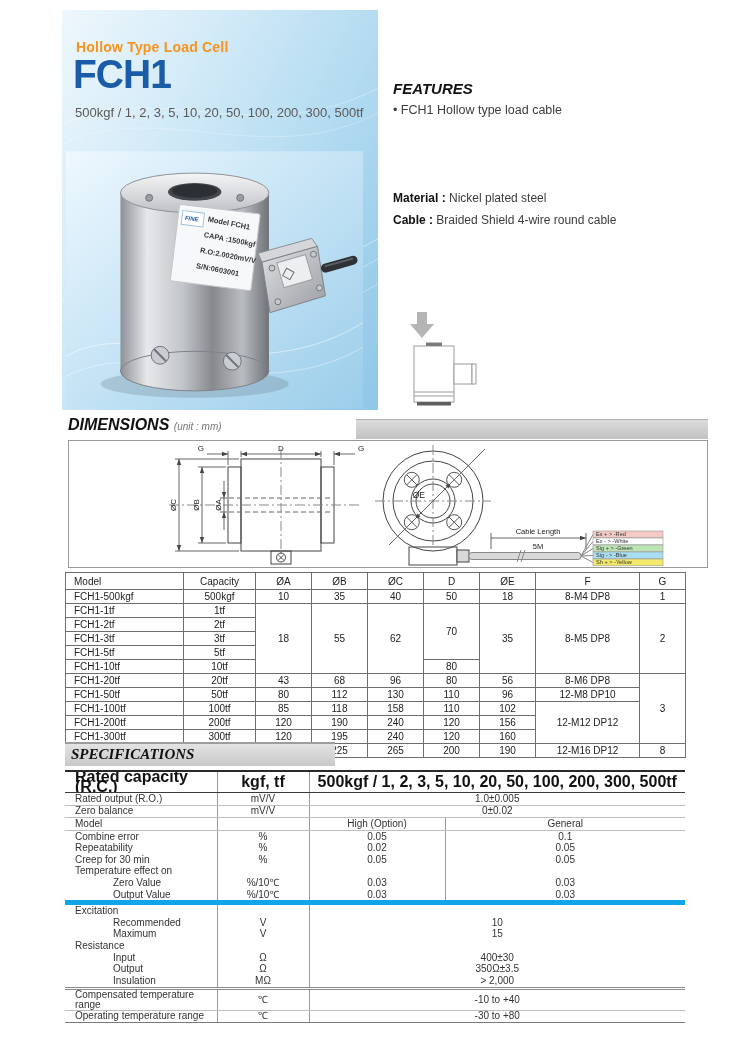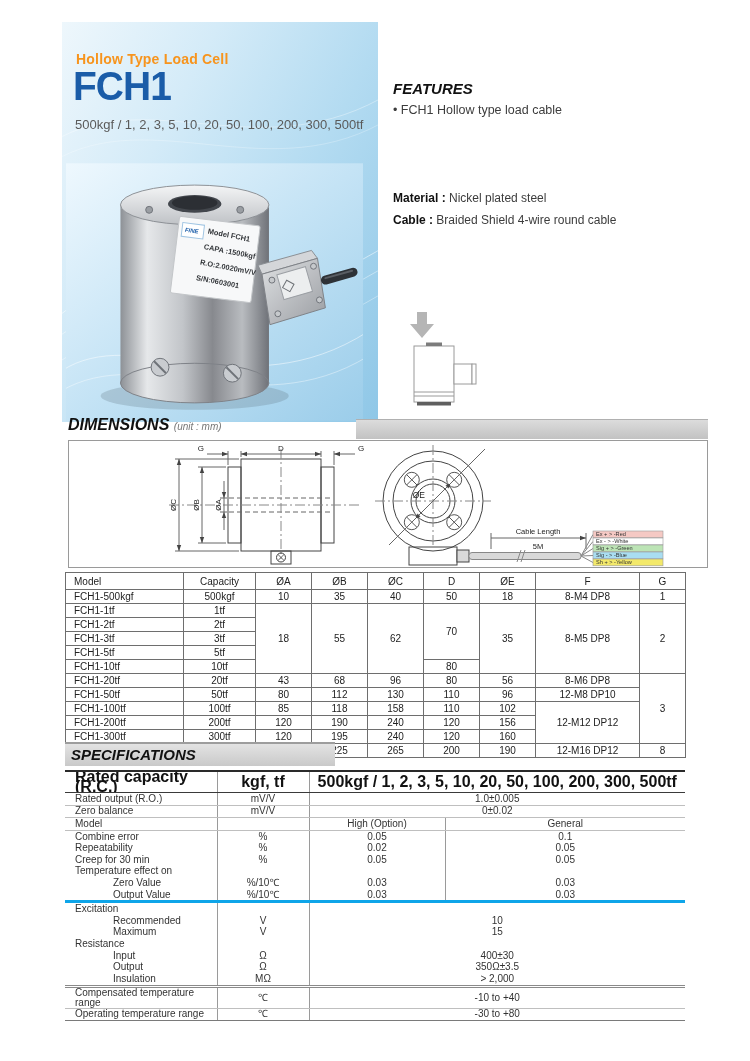--- a/index.html
+++ b/index.html
@@ -2,21 +2,21 @@
 <html><head>
 <meta charset="utf-8">
 <style>
   html,body{margin:0;padding:0;background:#e9e9e9;}
   .page{position:relative;width:750px;height:1061px;background:#ffffff;margin:0 auto;
         font-family:"Liberation Sans",sans-serif;color:#222;overflow:hidden;}
   .abs{position:absolute;}
 
   
   .hero{left:62px;top:10px;width:316px;height:400px;
-        background:linear-gradient(118deg,#eef7fc 0%,#d4ebf8 30%,#b3dbf1 62%,#8fc7e7 100%);margin-top:12px;}
+        background:linear-gradient(118deg,#eef7fc 0%,#d4ebf8 30%,#b3dbf1 62%,#8fc7e7 100%);}
   .hero-sub{left:14px;top:29px;font-size:14px;font-weight:bold;color:#f7941d;letter-spacing:.2px;}
   .hero-title{left:11px;top:41px;font-size:41px;font-weight:800;color:#1a5ca8;letter-spacing:-1px;
               display:inline-block;transform:scaleX(.95);transform-origin:left;}
   .hero-cap{left:13px;top:95px;font-size:13px;color:#5a5a5a;}
 
   
   .features-title{left:393px;top:80px;font-size:15px;font-weight:bold;font-style:italic;color:#111;}
   .features-bullet{left:393px;top:103px;font-size:12.5px;color:#3c3c3c;}
   .info-line{font-size:12px;color:#3c3c3c;}
   .info-line b{color:#111;}
@@ -35,31 +35,31 @@
   .dims-table{left:65px;top:572px;width:620px;font-size:10px;color:#222;}
   .dims-table td,.dims-table th{border:1px solid #6e6e6e;text-align:center;padding:0 2px;
                                 height:13px;line-height:11px;font-weight:normal;overflow:hidden;}
   .dims-table th{height:16px;}
   .dims-table .lft{text-align:left;padding-left:8px;}
   .opt-note{left:335px;top:745px;width:350px;text-align:right;font-size:10.5px;color:#333;}
   .opt-note b{color:#111;}
 
   .spec-band{left:65px;top:742px;width:270px;height:22px;
              background:linear-gradient(#e3e3e3,#c9c9c9);border-top:2px solid #9d9d9d;}
-  .spec-title{font-size:15px;font-weight:bold;font-style:italic;color:#111;line-height:21px;padding-left:6px;}
+  .spec-title{font-size:15px;font-weight:bold;font-style:italic;color:#111;line-height:21px;padding-left:6px;font-family:Liberation Serif, serif;}
 
   .spec-table{left:65px;top:770px;width:620px;font-size:10px;color:#333;}
   .spec-table td{height:11.6px;line-height:10px;padding:0 3px;text-align:center;overflow:hidden;}
   .spec-table td:not(:last-child){border-right:1px solid #9a9a9a;}
   .spec-table .lbl{text-align:left;padding-left:10px;}
   .spec-table .ind{padding-left:48px;}
   .spec-table .sp-h td{border-top:2.5px solid #2a2a2a;border-bottom:1.5px solid #3a3a3a;
                        font-weight:bold;font-size:16px;height:20px;color:#111;}
   .spec-table .t-line td{border-bottom:1px solid #bfbfbf;}
-  .spec-table .g-top td{border-top:3px solid #0ea5e9;}
+  .spec-table .g-top td{border-top:5px solid #0ea5e9;}
   .spec-table .d-top td{border-top:3px double #8a8a8a;margin-top:48px;}
   .spec-table .b-end td{border-bottom:1.5px solid #7a7a7a;}
 
   svg text{font-family:"Liberation Sans",sans-serif;}
 </style>
 </head>
 <body>
 
 <div class="page">
 

